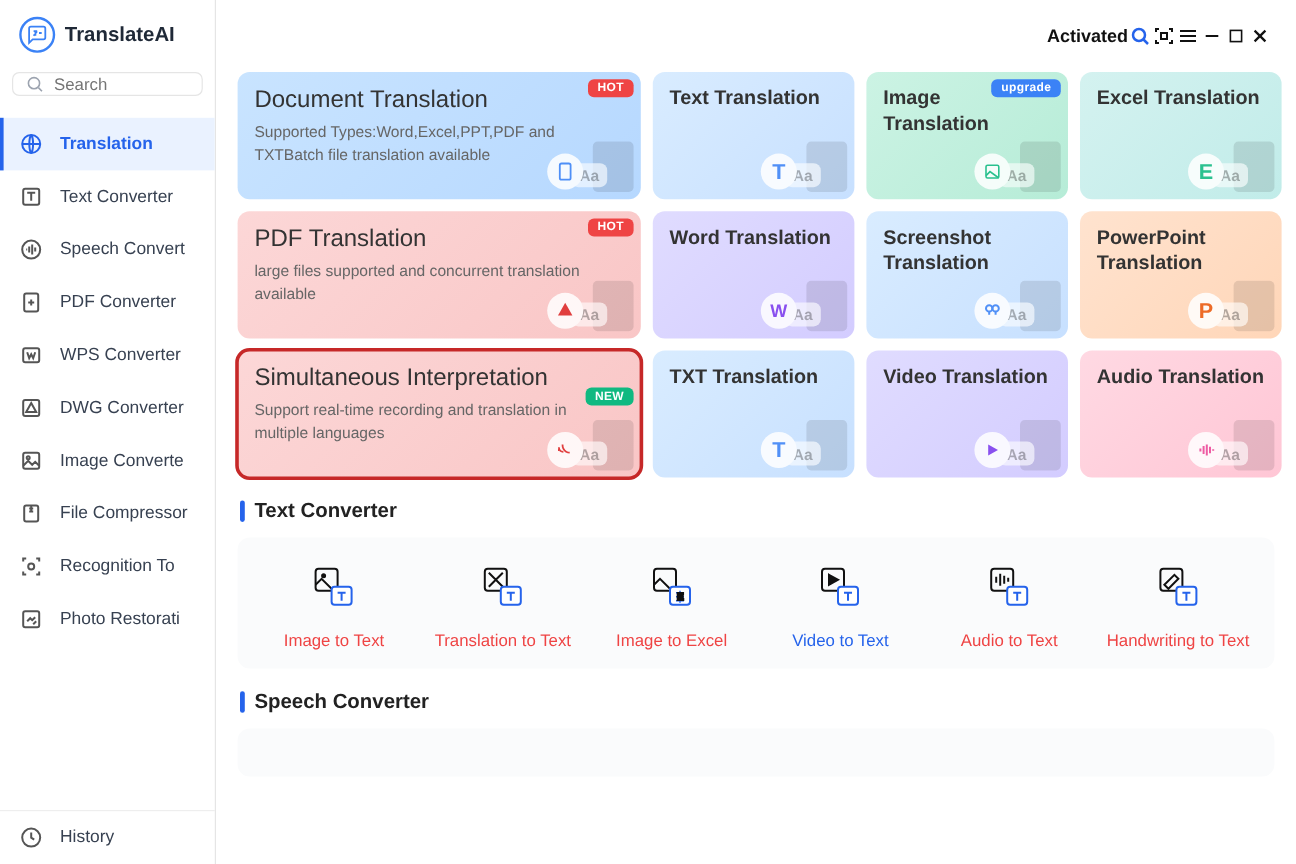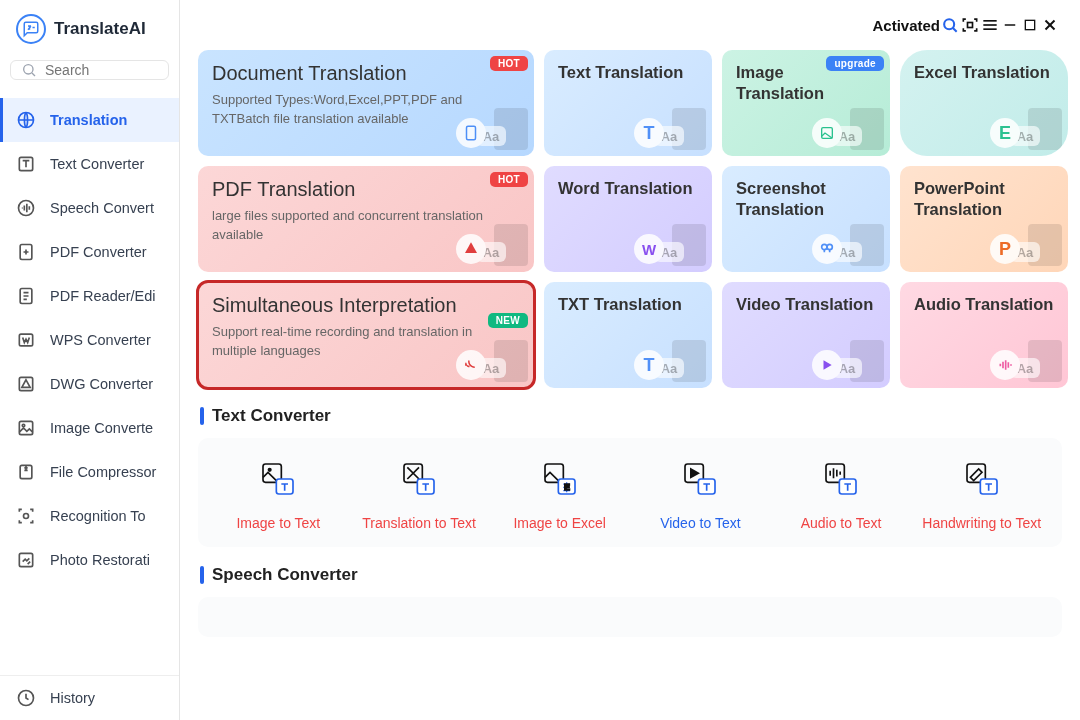--- a/index.html
+++ b/index.html
@@ -17,21 +17,21 @@
 .nav { flex: 1; overflow: hidden; }
 .nav-item { display: flex; align-items: center; gap: 14px; padding: 12px 16px; font-size: 14.5px; color: #374151; cursor: pointer; }
 .nav-item.active { background: #eaf2ff; color: #2563eb; font-weight: 700; border-left: 3px solid #2563eb; padding-left: 13px; }
 .nav-item .nicon { width: 20px; height: 20px; flex-shrink: 0; display: flex; align-items: center; justify-content: center; }
 .nav-item.active .nicon svg { stroke: #2563eb; }
 .nav-item .nicon svg { stroke: #555; }
 
 .nav-bottom { border-top: 1px solid #eee; }
 
 .main { flex: 1; height: 100%; overflow-y: auto; padding: 0 18px 20px 18px; }
-.topbar { height: 50px; display: flex; align-items: center; justify-content: flex-end; padding-right: 2px; }
+.topbar { height: 60px; display: flex; align-items: center; justify-content: flex-end; padding-right: 2px; }
 .activated { font-size: 15px; font-weight: 700; color: #111; }
 .tb-icon { width: 20px; height: 20px; cursor: pointer; display:flex; align-items:center; justify-content:center; }
 
 .grid { display: grid; grid-template-columns: 336px 168px 168px 168px; gap: 10px; }
 .card { height: 106px; border-radius: 10px; padding: 12px 14px; position: relative; overflow: hidden; cursor: pointer; }
 .card.big .title { font-size: 20px; font-weight: 400; color: #333; margin-bottom: 6px; }
 .card.big .desc { font-size: 13px; color: #666; line-height: 1.45; max-width: 88%; }
 .card.small .title { font-size: 16.5px; font-weight: 700; color: #333; line-height: 1.3; }
 .badge { position: absolute; top: 6px; right: 6px; font-size: 10px; font-weight: 700; color: #fff; padding: 2px 8px; border-radius: 5px; letter-spacing: 0.3px; }
 .badge.hot { background: #ef4444; }
@@ -40,21 +40,21 @@
 
 .deco { position: absolute; right: 6px; bottom: 6px; width: 72px; height: 60px; opacity: 0.85; }
 .deco .sq1 { position:absolute; width:34px; height:42px; border-radius:4px; right:0; bottom:0; background:rgba(0,0,0,0.12); }
 .deco .sq2 { position:absolute; width:30px; height:20px; border-radius:6px; right:22px; bottom:4px; background:rgba(255,255,255,0.7); display:flex;align-items:center;justify-content:center;}
 .deco .sq2 span { font-size:13px; font-weight:700; color:rgba(0,0,0,0.35); }
 .deco .circ { position:absolute; left:0; bottom:2px; width:30px; height:30px; border-radius:50%; background:#fff; display:flex;align-items:center;justify-content:center; }
 
 .bg-blue  { background: linear-gradient(135deg,#c9e4ff,#b6d8ff); }
 .bg-blue2 { background: linear-gradient(135deg,#d9ecff,#c7e0ff); }
 .bg-green { background: linear-gradient(135deg,#ccf3e4,#b6ecd7); }
-.bg-teal  { background: linear-gradient(135deg,#d4f2f0,#c1ece9); border-radius: 27px; }
+.bg-teal  { background: linear-gradient(135deg,#d4f2f0,#c1ece9); }
 .bg-red   { background: linear-gradient(135deg,#fcd7d7,#f9c6c6); }
 .bg-purple{ background: linear-gradient(135deg,#e0dcff,#d3ccff); }
 .bg-orange{ background: linear-gradient(135deg,#ffe3cf,#ffd6b8); }
 .bg-pink  { background: linear-gradient(135deg,#ffd9e3,#ffc6d5); }
 
 .highlighted { outline: 3px solid #c62828; outline-offset: -1px; }
 
 .section-hdr { display: flex; align-items: center; gap: 8px; margin: 18px 0 12px 2px; }
 .section-hdr .bar { width: 4px; height: 18px; background: #2563eb; border-radius: 2px; }
 .section-hdr .txt { font-size: 17px; font-weight: 700; color: #222; }
@@ -119,29 +119,20 @@
       <span>Speech Convert</span>
     </div>
     <div class="nav-item">
       <span class="nicon">
           <svg width="20" height="20" viewBox="0 0 24 24" fill="none" stroke-width="2">
             <rect x="5" y="3" width="14" height="18" rx="2"></rect>
             <path d="M9 12h6M12 9v6"></path>
           </svg>
         </span>
       <span>PDF Converter</span>
-    </div>
-    <div class="nav-item">
-      <span class="nicon">
-          <svg width="20" height="20" viewBox="0 0 24 24" fill="none" stroke-width="2">
-            <rect x="5" y="3" width="14" height="18" rx="2"></rect>
-            <path d="M9 8h6M9 12h6M9 16h4"></path>
-          </svg>
-        </span>
-      <span>PDF Reader/Edi</span>
     </div>
     <div class="nav-item">
       <span class="nicon">
           <svg width="20" height="20" viewBox="0 0 24 24" fill="none" stroke-width="2">
             <rect x="4" y="5" width="16" height="14" rx="2"></rect>
             <path d="M8 9l2 6 2-4 2 4 2-6"></path>
           </svg>
         </span>
       <span>WPS Converter</span>
     </div>

